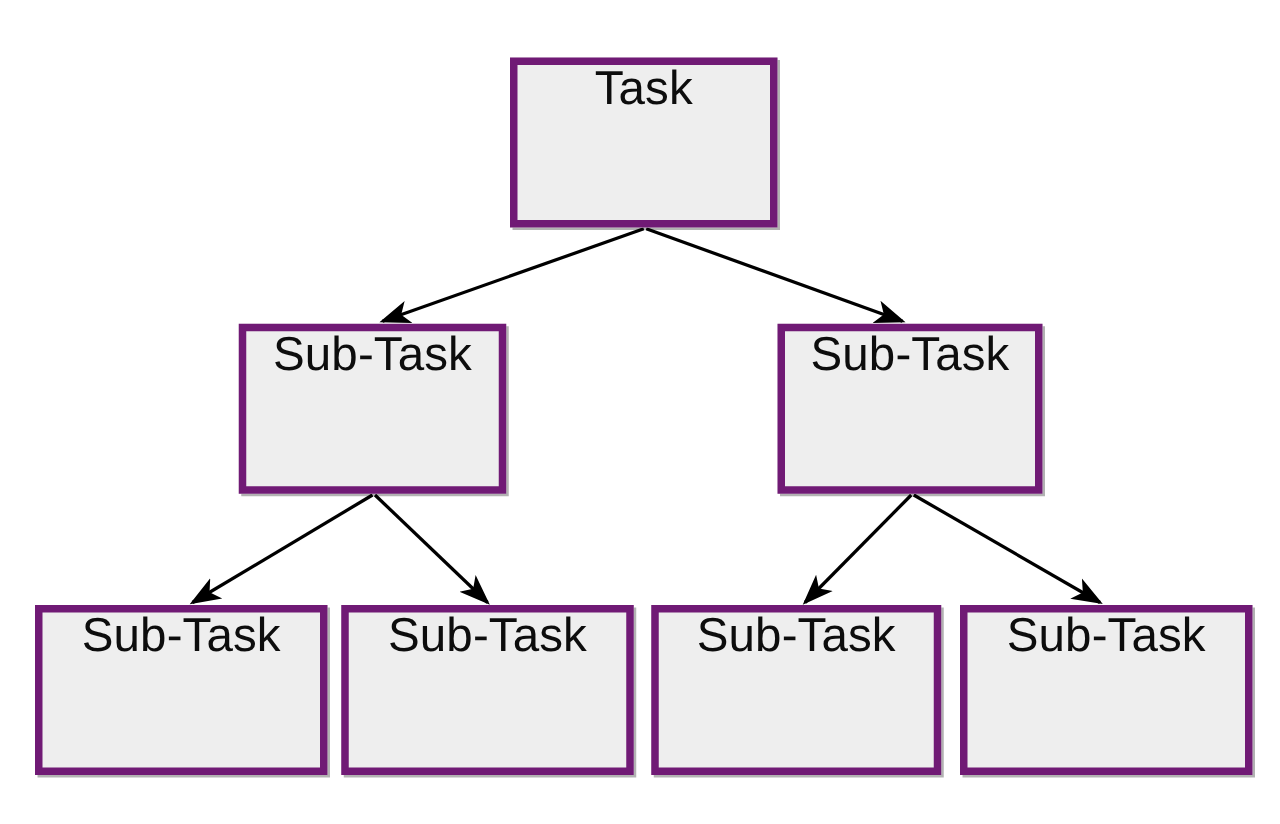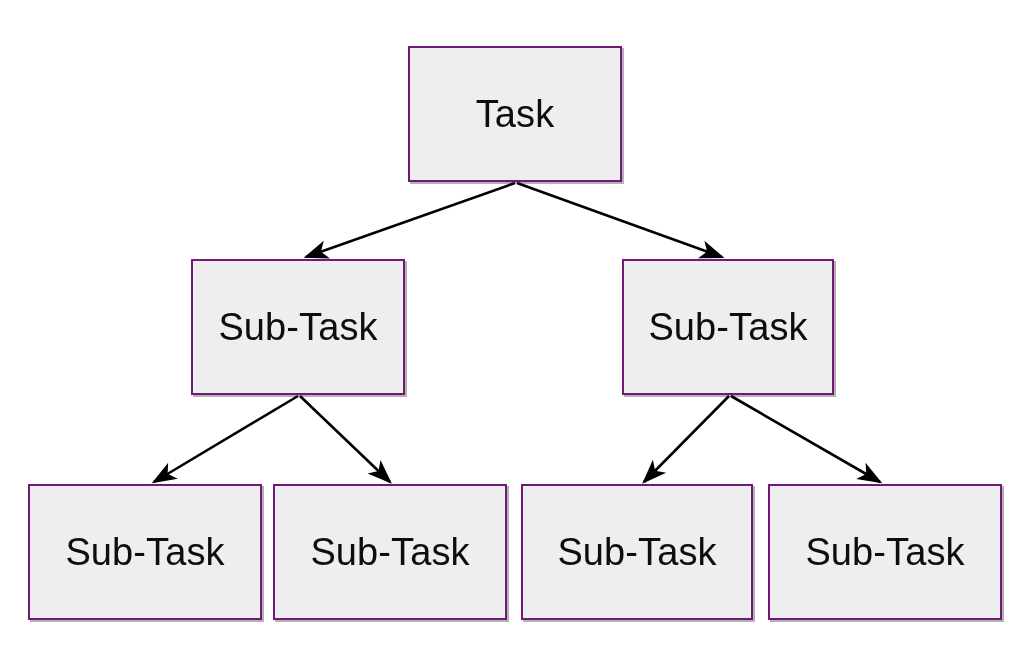--- a/index.html
+++ b/index.html
@@ -23,23 +23,22 @@
     left: 0;
     top: 0;
     width: 1024px;
     height: 659px;
     pointer-events: none;
   }
   .node {
     position: absolute;
     box-sizing: border-box;
     background: #eeeeee;
-    border: 2px solid #701a75;
+    border: 6px solid #701a75;
     display: flex;
-    align-items: center;
     justify-content: center;
     box-shadow: 2px 2px 0 rgba(0,0,0,0.30);
   }
   .node-label {
     font-family: "Liberation Sans", sans-serif;
     font-size: 38px;
     line-height: 1;
     color: #0d0d0d;
     letter-spacing: 0.1px;
     white-space: nowrap;

